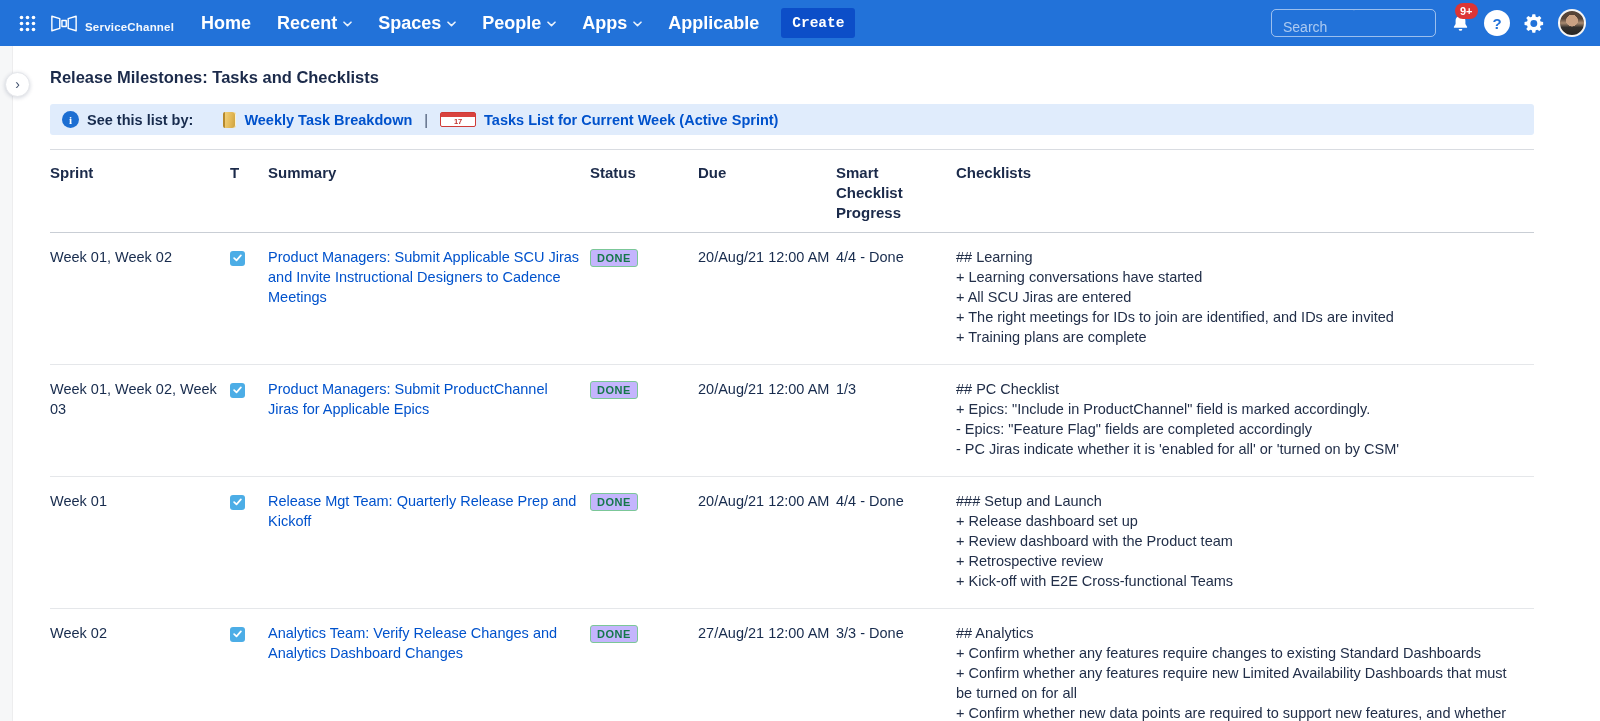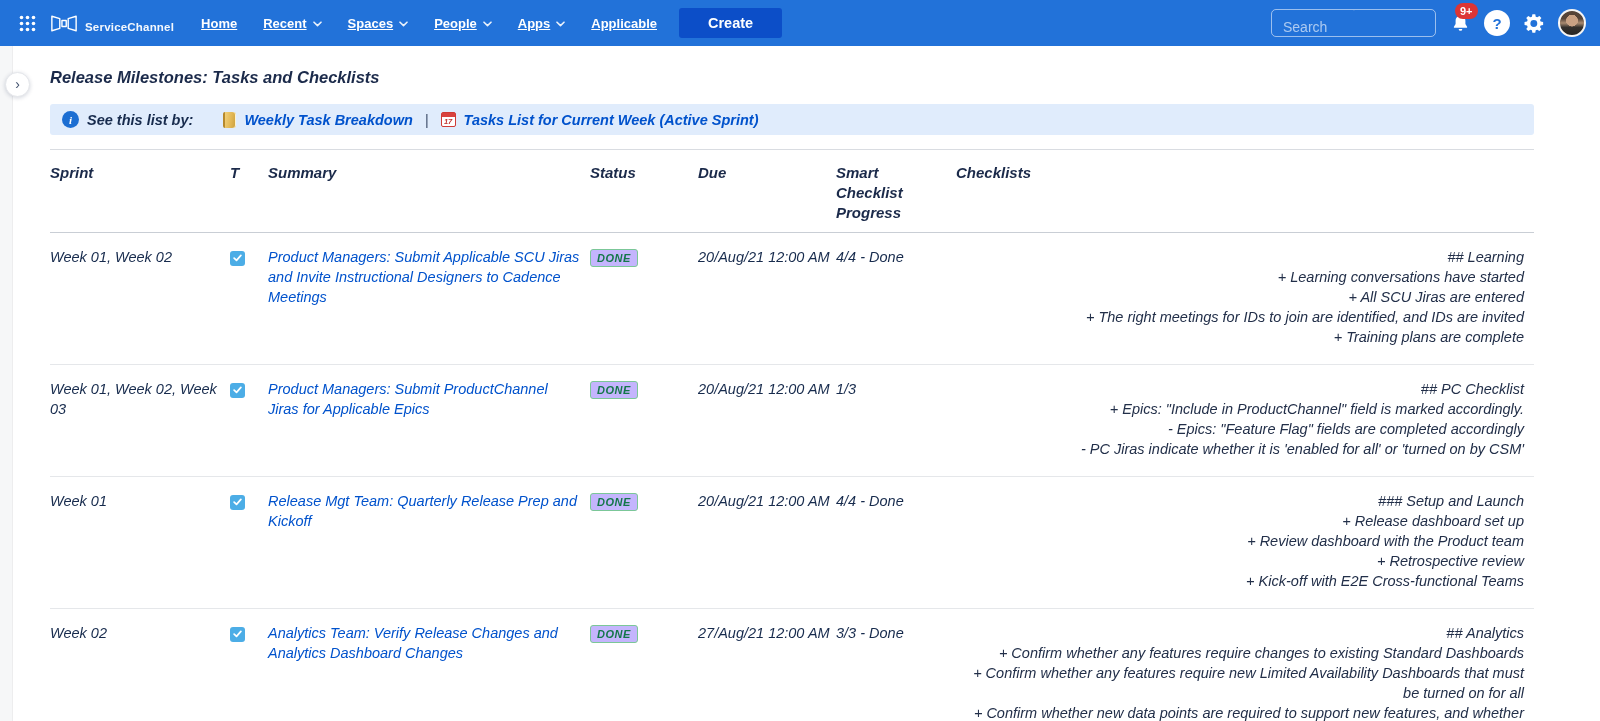--- a/index.html
+++ b/index.html
@@ -15,29 +15,29 @@
   .navbar {
     height: 46px; background: #2272d9;
     display: flex; align-items: center;
     padding: 0 14px 0 10px;
   }
   .icon-btn { background: none; border: none; cursor: pointer; display: flex; align-items: center; justify-content: center; padding: 0; }
   .grid-btn { width: 34px; height: 34px; border-radius: 4px; }
   .brand { display: flex; align-items: flex-end; gap: 7px; margin: 0 14px 0 6px; cursor: pointer; }
   .brand-name { color: #fff; font-weight: 700; font-size: 11.5px; letter-spacing: .2px; opacity: .95; }
   .nav-item {
-    color: #fff; font-weight: 600; font-size: 13px;
+    color: #fff; font-weight: 600; font-size: 18px;
     height: 46px; padding: 0 13px; display: flex; align-items: center; gap: 6px;
-    cursor: pointer; white-space: nowrap; text-decoration: underline;
+    cursor: pointer; white-space: nowrap;
   }
   .chev { margin-top: 2px; opacity: .9; }
   .create-btn {
     background: #0c4ec8; color: #fff; font-weight: 600; font-size: 14.5px;
-    font-family: Liberation Sans, sans-serif; border: none; border-radius: 3px;
-    padding: 7px 29px; margin-left: 9px; cursor: pointer;
+    font-family: Liberation Mono, monospace; border: none; border-radius: 3px;
+    padding: 7px 11px; margin-left: 9px; cursor: pointer;
   }
   .nav-right { margin-left: auto; display: flex; align-items: center; gap: 9px; }
   .search-wrap {
     display: flex; align-items: center; gap: 7px;
     width: 165px; height: 28px; padding: 0 9px;
     border: 1.5px solid rgba(255,255,255,.55); border-radius: 5px; flex-direction: column;
   }
   .search-wrap input {
     background: transparent; border: none; outline: none;
     color: #fff; font-size: 14px; width: 100%; font-family: inherit;
@@ -70,21 +70,21 @@
   .side-strip { width: 13px; background: #f6f7f8; border-right: 1px solid #ededee; }
   .expand-btn {
     position: absolute; left: 5px; top: 26px; z-index: 3;
     width: 25px; height: 25px; border-radius: 50%;
     background: #fff; border: 1px solid #e4e6ea;
     box-shadow: 0 1px 4px rgba(9,30,66,.18);
     color: #42526e; font-size: 14px; line-height: 1;
     display: flex; align-items: center; justify-content: center;
     cursor: pointer; font-family: inherit; padding-bottom: 2px;
   }
-  main { flex: 1; padding: 13px 66px 0 37px; font-style: italic; }
+  main { flex: 1; padding: 13px 66px 0 37px; }
 
   .page-title { font-size: 16.5px; font-weight: 700; margin: 9px 0 17px; color: #1b2a4a; }
 
   
   .banner {
     background: #e0ecfc; border-radius: 3px;
     padding: 7px 12px; display: flex; align-items: center; gap: 8px;
     font-size: 14.5px;
   }
   .info-icon {
@@ -95,21 +95,21 @@
   }
   .banner .prefix { font-weight: 700; margin-right: 22px; }
   .banner a { color: #0052cc; font-weight: 700; text-decoration: none; }
   .banner .sep { color: #42526e; margin: 0 4px; }
   .ledger-icon {
     width: 13px; height: 16px; flex: none; border-radius: 2px 3px 3px 2px;
     background: linear-gradient(100deg, #f2d079 0%, #e2b754 55%, #c89d3c 100%);
     border-left: 2px solid #b6892c; box-shadow: inset -1px 0 0 #fdf3d0;
   }
   .cal-icon {
-    width: 15px; height: 15px; flex: none; position: relative;
+    width: 36px; height: 15px; flex: none; position: relative;
     background: #fff; border: 1px solid #cf3a36; border-radius: 2px;
     font-size: 7.5px; font-weight: 700; color: #c0332f;
     display: flex; align-items: flex-end; justify-content: center; line-height: 9px;
   }
   .cal-icon::before {
     content: ""; position: absolute; top: 0; left: 0; right: 0; height: 4px;
     background: #d9423e;
   }
 
   
@@ -128,21 +128,21 @@
   .task-icon {
     width: 15px; height: 15px; margin-top: 2px; border-radius: 3px;
     background: #4cade6; display: inline-flex; align-items: center; justify-content: center;
   }
   .badge {
     display: inline-block; margin-top: 1px;
     background: #c4b5fd; border: 1px solid #7bc798; color: #14774a;
     font-size: 11px; font-weight: 700; letter-spacing: .5px;
     padding: 2px 6px 1px; border-radius: 3px; line-height: 13px;
   }
-  .checklist { white-space: pre-line; color: #222f49; text-align: right; }
+  .checklist { white-space: pre-line; color: #222f49; }
 </style>
 </head>
 <body>
 
 <header class="navbar">
   <button class="icon-btn grid-btn">
     <svg width="17" height="17" viewBox="0 0 17 17">
       <g fill="#fff">
         <circle cx="2.5" cy="2.5" r="1.8"></circle>
           <circle cx="8.5" cy="2.5" r="1.8"></circle>

